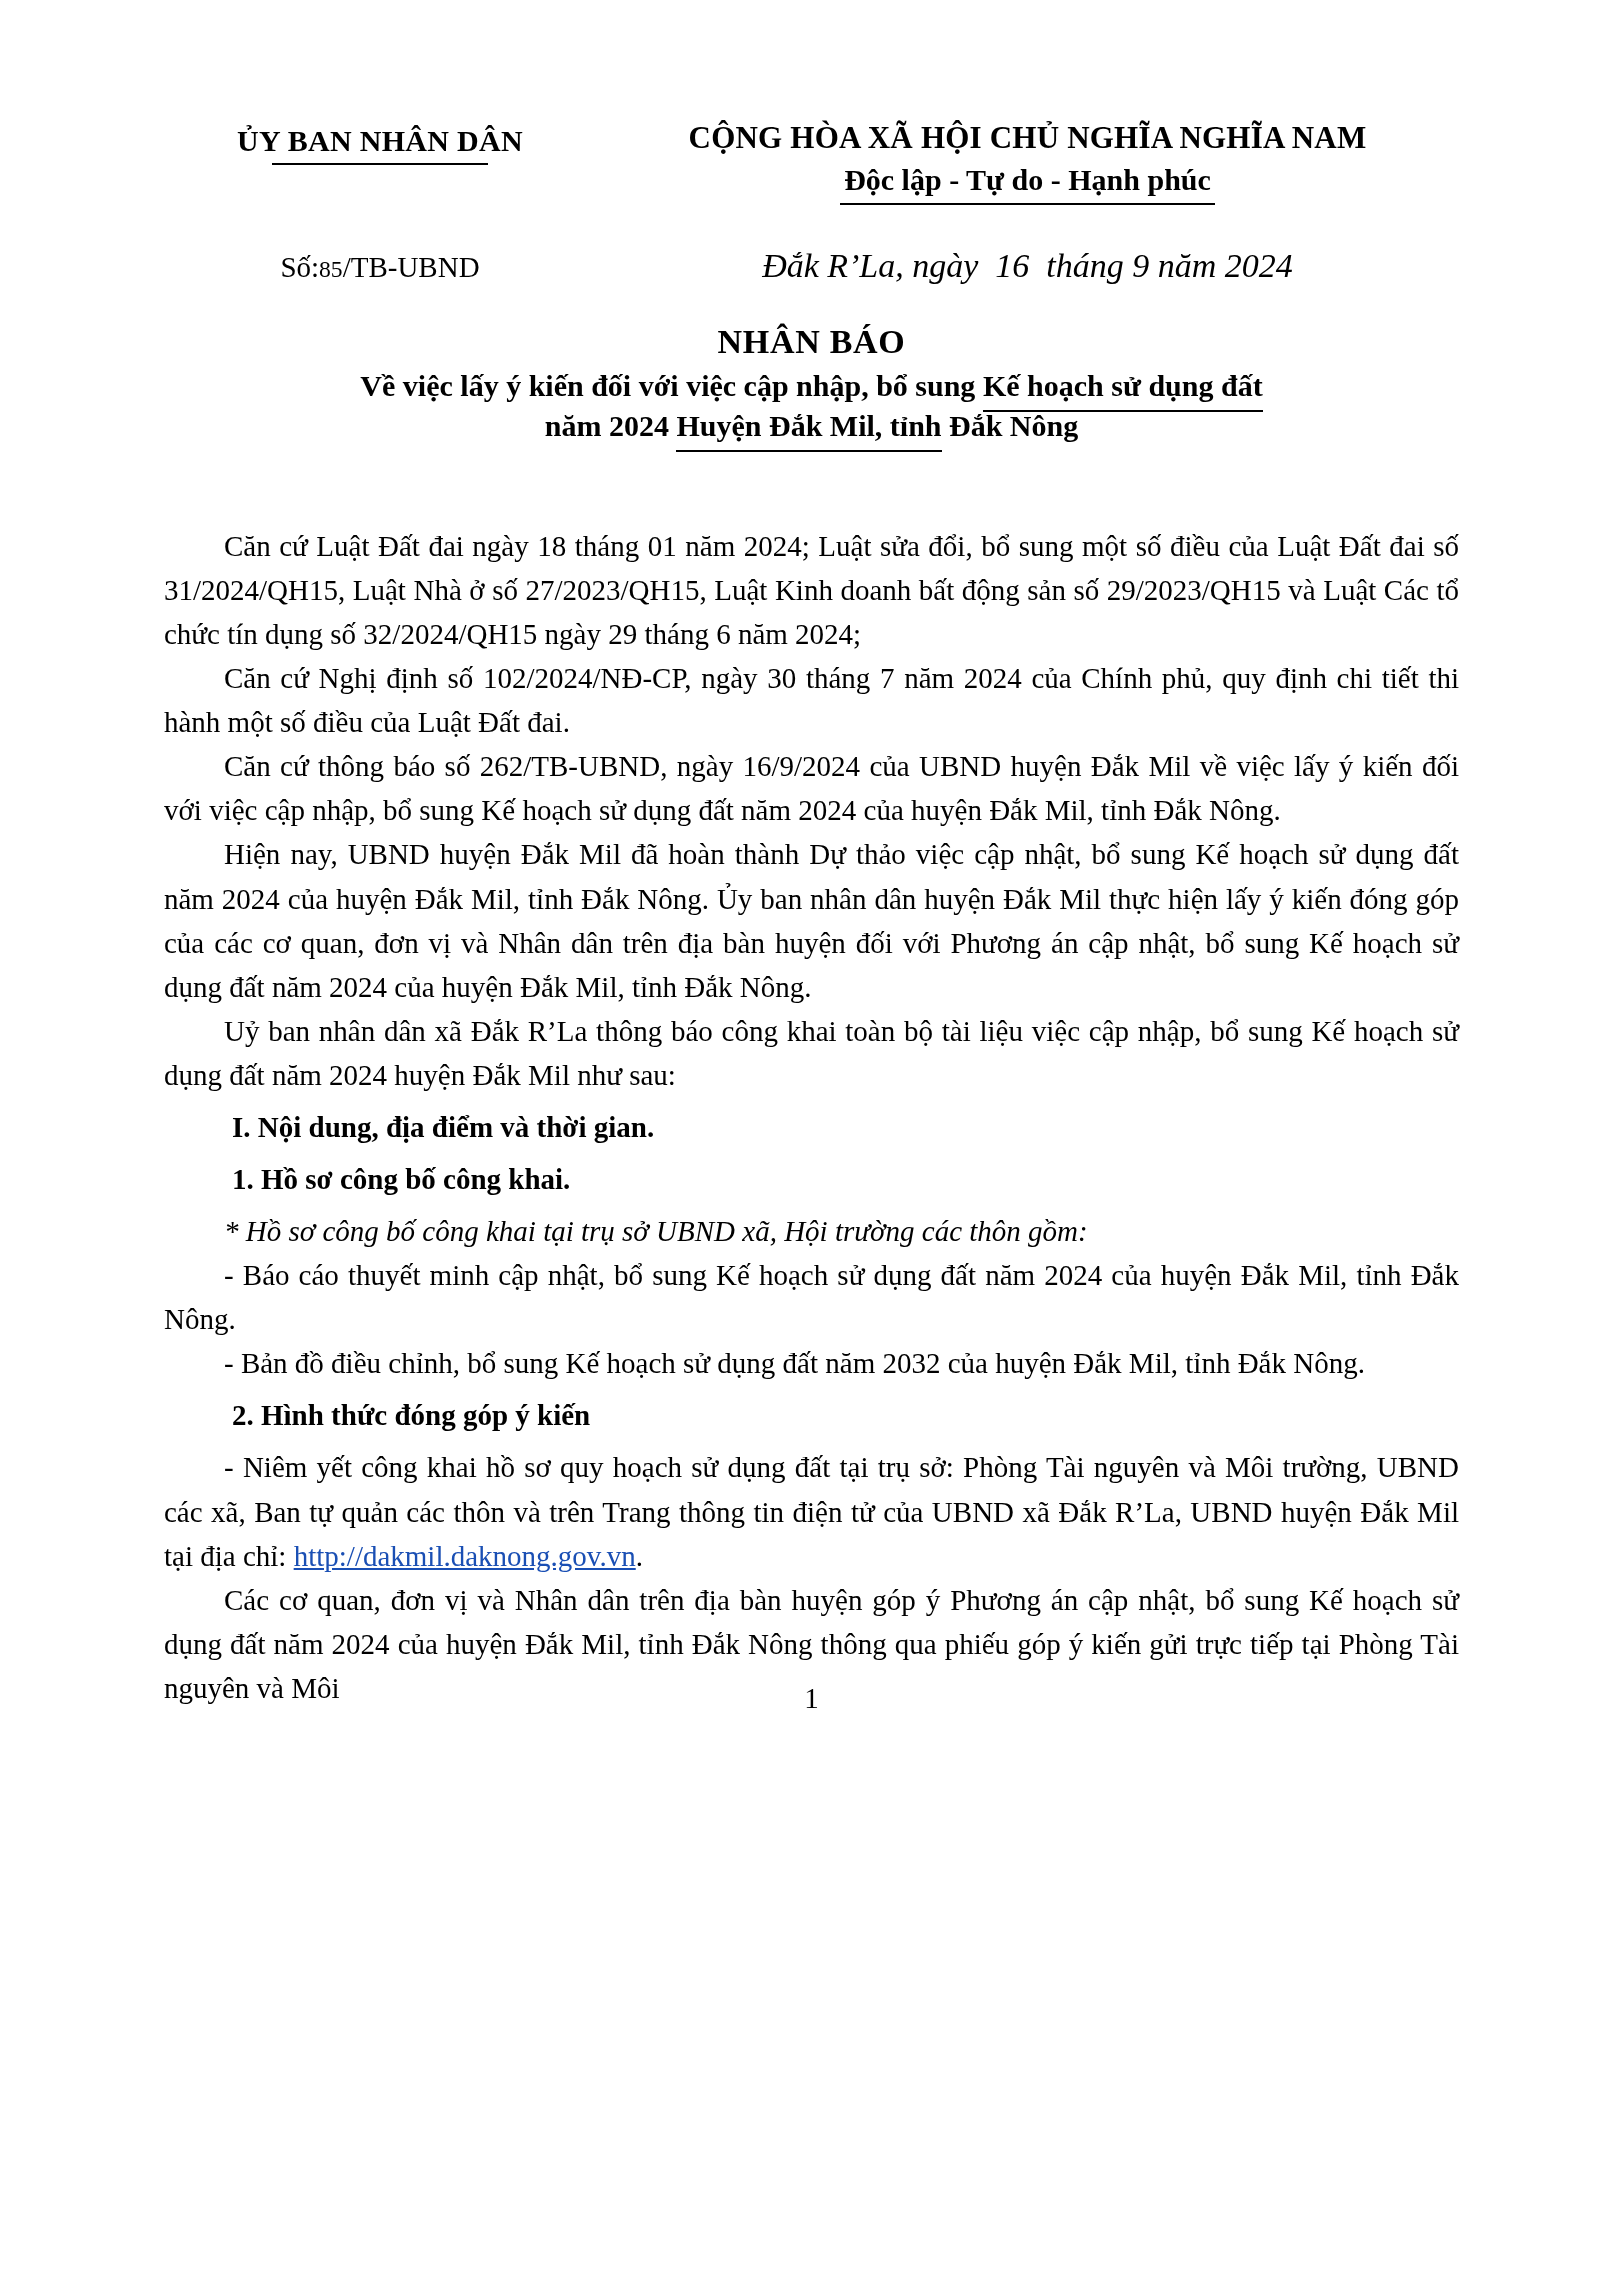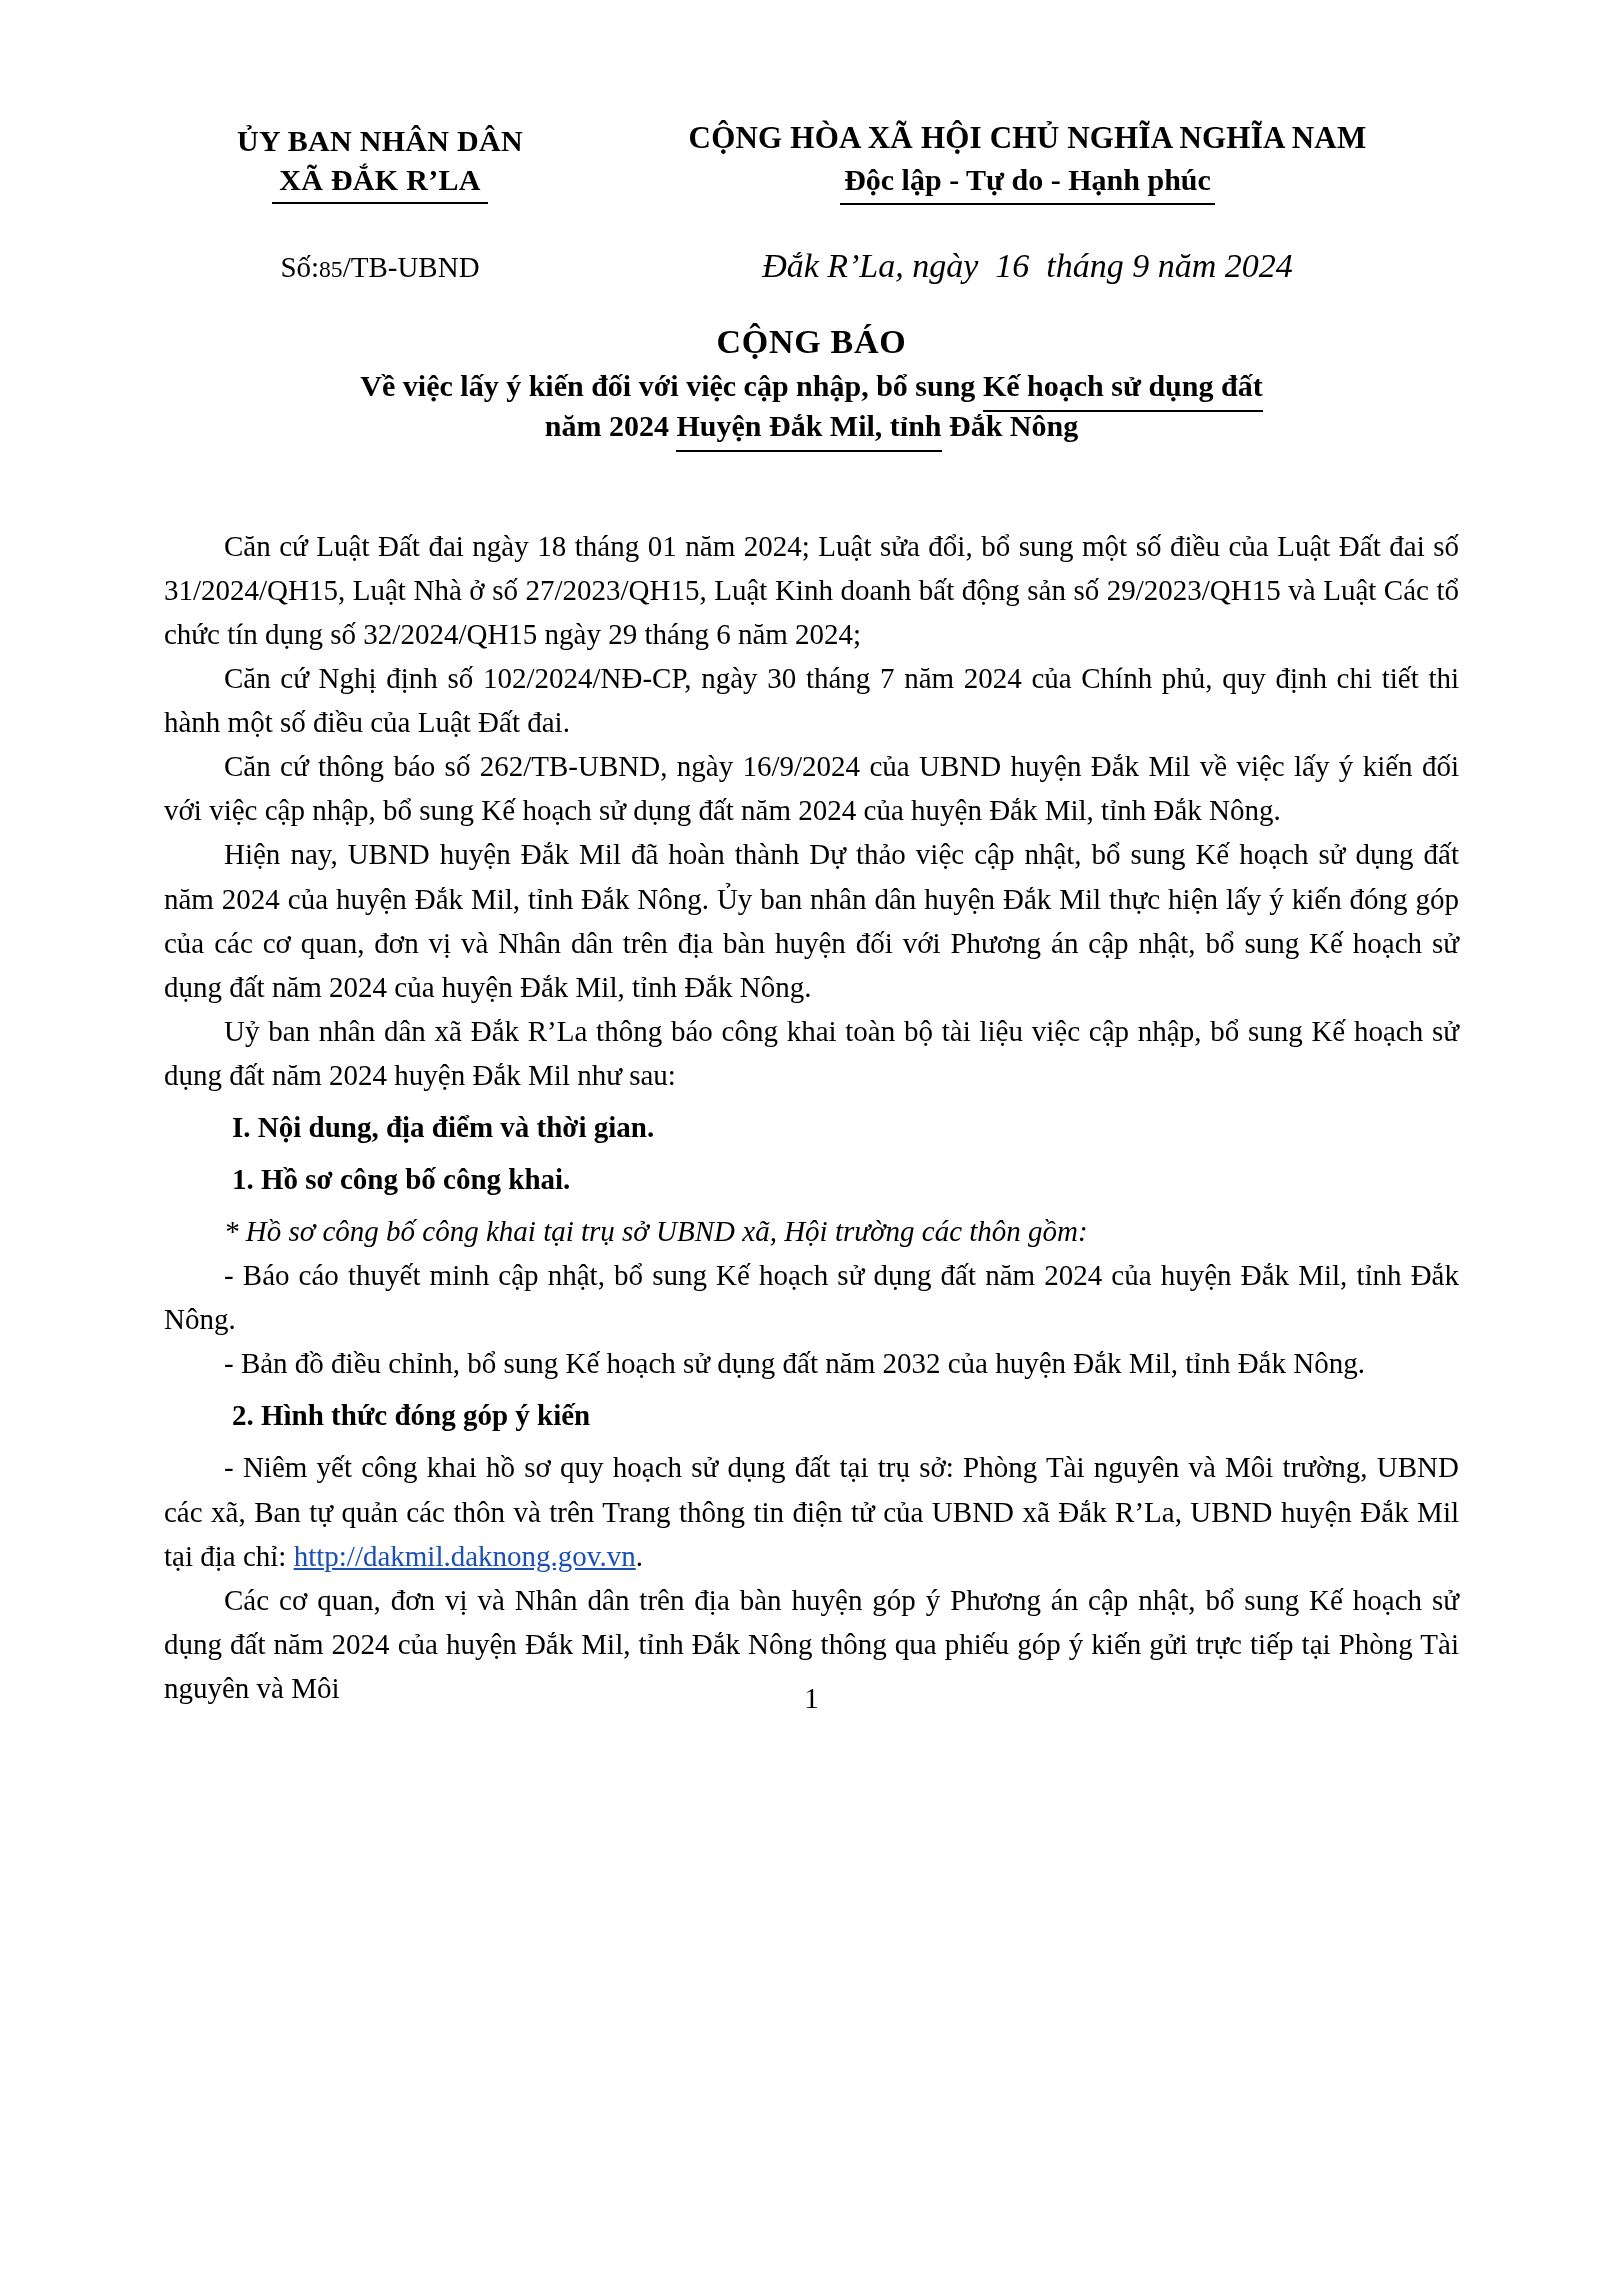--- a/index.html
+++ b/index.html
@@ -153,35 +153,34 @@
   }
 </style>
 </head>
 <body>
 
 <div class="page">
 
   <div class="header">
     <div class="header-left">
       <div class="org-line1">ỦY BAN NHÂN DÂN</div>
-      <div class="org-line2">XÃ ĐẮK R’LA</div>
       <div class="org-underline"></div>
     </div>
     <div class="header-right">
       <div class="nation-line1">CỘNG HÒA XÃ HỘI CHỦ NGHĨA NGHĨA NAM</div>
       <div class="nation-line2">Độc lập - Tự do - Hạnh phúc</div>
     </div>
   </div>
 
   <div class="meta-row">
     <div class="meta-left"><span>Số:</span><span class="small-num">85</span><span>/TB-UBND</span></div>
     <div class="meta-right">Đắk R’La, ngày  16  tháng 9 năm 2024</div>
   </div>
 
-  <div class="doc-title">CỘNG BÁO</div>
+  <div class="doc-title">NHÂN BÁO</div>
   <div class="doc-subtitle">
     <span>Về việc lấy ý kiến đối với việc cập nhập, bổ sung </span><span class="u">Kế hoạch sử dụng đất</span><br>
     <span>năm 2024 </span><span class="u">Huyện Đắk Mil, tỉnh</span><span> Đắk Nông</span>
   </div>
 
   <div class="body-block">
     <p class="para">Căn cứ Luật Đất đai ngày 18 tháng 01 năm 2024; Luật sửa đổi, bổ sung một số điều của Luật Đất đai số 31/2024/QH15, Luật Nhà ở số 27/2023/QH15, Luật Kinh doanh bất động sản số 29/2023/QH15 và Luật Các tổ chức tín dụng số 32/2024/QH15 ngày 29 tháng 6 năm 2024;</p>
     <p class="para">Căn cứ Nghị định số 102/2024/NĐ-CP, ngày 30 tháng 7 năm 2024 của Chính phủ, quy định chi tiết thi hành một số điều của Luật Đất đai.</p>
     <p class="para">Căn cứ thông báo số 262/TB-UBND, ngày 16/9/2024 của UBND huyện Đắk Mil về việc lấy ý kiến đối với việc cập nhập, bổ sung Kế hoạch sử dụng đất năm 2024 của huyện Đắk Mil, tỉnh Đắk Nông.</p>
     <p class="para">Hiện nay, UBND huyện Đắk Mil đã hoàn thành Dự thảo việc cập nhật, bổ sung Kế hoạch sử dụng đất năm 2024 của huyện Đắk Mil, tỉnh Đắk Nông. Ủy ban nhân dân huyện Đắk Mil thực hiện lấy ý kiến đóng góp của các cơ quan, đơn vị và Nhân dân trên địa bàn huyện đối với Phương án cập nhật, bổ sung Kế hoạch sử dụng đất năm 2024 của huyện Đắk Mil, tỉnh Đắk Nông.</p>

